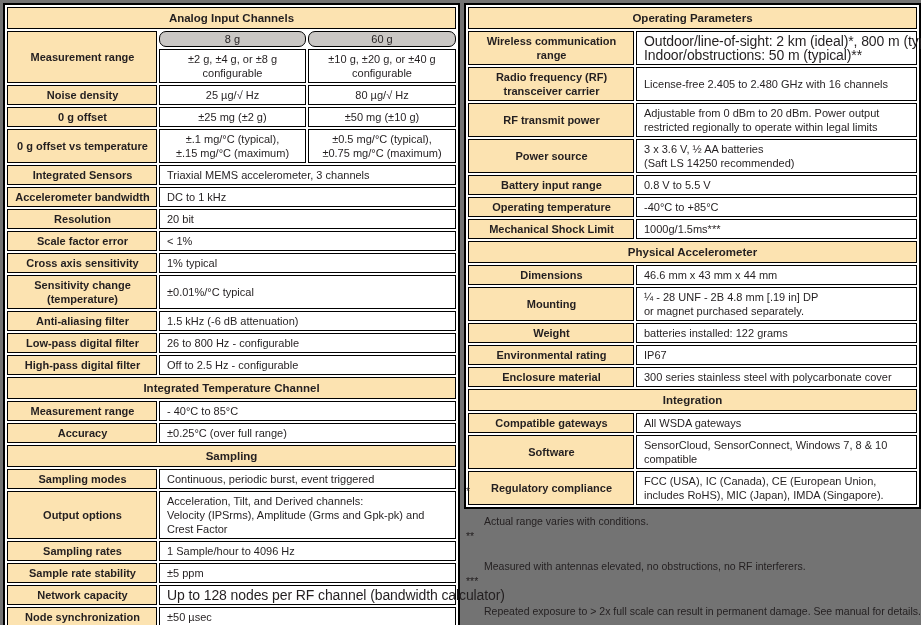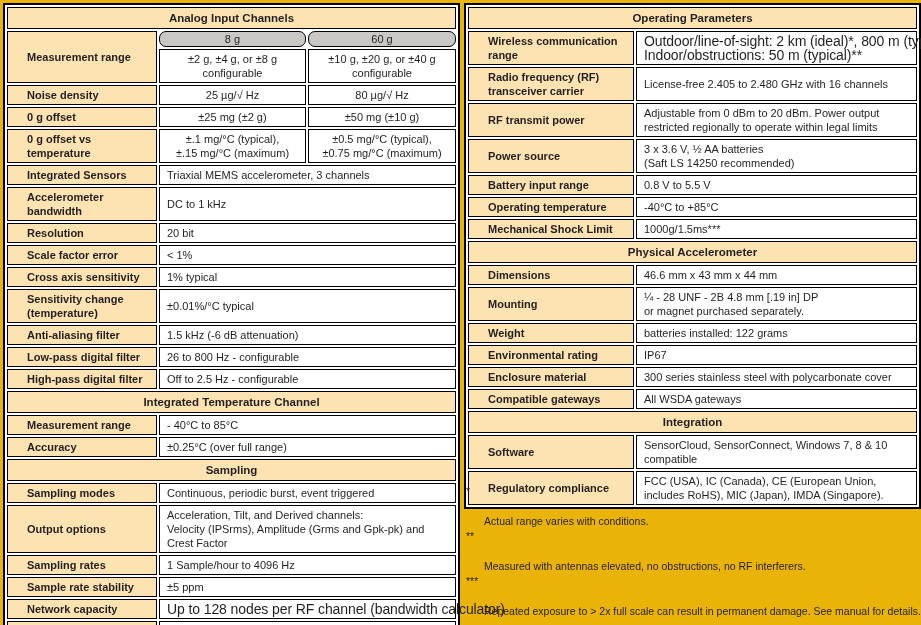--- a/index.html
+++ b/index.html
@@ -1,29 +1,29 @@
 <!DOCTYPE html>
 <html><head>
 <meta charset="utf-8">
 <style>
   * { margin: 0; padding: 0; box-sizing: border-box; }
   html, body { width: 921px; height: 625px; background: #ffffff; overflow: hidden;
     font-family: "Liberation Sans", sans-serif; color: #231f20; }
-  .page { position: relative; width: 921px; height: 625px; background: #eab308; }
+  .page { position: relative; width: 921px; height: 625px; background: #737373; }
 
   table.spec { border-collapse: separate; border-spacing: 2px; border: 2px solid #000;
     background: #fff; table-layout: fixed; position: absolute; }
   #left-table  { left: 3px;  top: 3px; width: 453px; }
   #right-table { left: 464px; top: 3px; width: 455px; }
 
   td { border: 1px solid #000; font-size: 11px; line-height: 14px; vertical-align: middle; }
   td.hdr { background: #fce3b1; font-weight: bold; text-align: center; font-size: 11.5px;
     padding: 3px 2px; }
   td.sub { background: #cac7c4; text-align: center; padding: 0 2px; font-size: 11px; border-radius: 7px; }
-  td.lbl { background: #fce3b1; font-weight: bold; padding: 2px 4px 2px 19px; white-space: pre-line; }
+  td.lbl { background: #fce3b1; font-weight: bold; padding: 2px 4px 2px 5px; white-space: pre-line; text-align: center; }
   td.val { background: #fff; padding: 2px 4px 2px 7px; white-space: pre-line; }
   td.valc { background: #fff; padding: 2px 3px; text-align: center; white-space: pre-line; }
   td.fit { white-space: pre; font-size: 14px; letter-spacing: -0.1px; }
 
   .footnotes { position: absolute; left: 466px; top: 484px; width: 452px; font-size: 10.5px;
     line-height: 14px; }
   .fnrow { display: flex; margin-bottom: 1px; }
   .fnmark { width: 18px; flex: 0 0 18px; }
   .fntext { flex: 1; white-space: nowrap; margin-top: 30px; }
 </style>
@@ -218,25 +218,25 @@
     <tr>
       <td class="lbl">Environmental rating</td>
       <td class="val">IP67</td>
     </tr>
     <tr>
       <td class="lbl">Enclosure material</td>
       <td class="val">300 series stainless steel with polycarbonate cover</td>
     </tr>
 
     <tr>
+      <td class="hdr" colspan="2">Integration</td>
+    </tr>
+    <tr>
       <td class="lbl">Compatible gateways</td>
       <td class="val">All WSDA gateways</td>
-    </tr>
-    <tr>
-      <td class="hdr" colspan="2">Integration</td>
     </tr>
     <tr>
       <td class="lbl">Software</td>
       <td class="val">SensorCloud, SensorConnect, Windows 7, 8 &amp; 10
 compatible</td>
     </tr>
     <tr>
       <td class="lbl">Regulatory compliance</td>
       <td class="val">FCC (USA), IC (Canada), CE (European Union,
 includes RoHS), MIC (Japan), IMDA (Singapore).</td>

